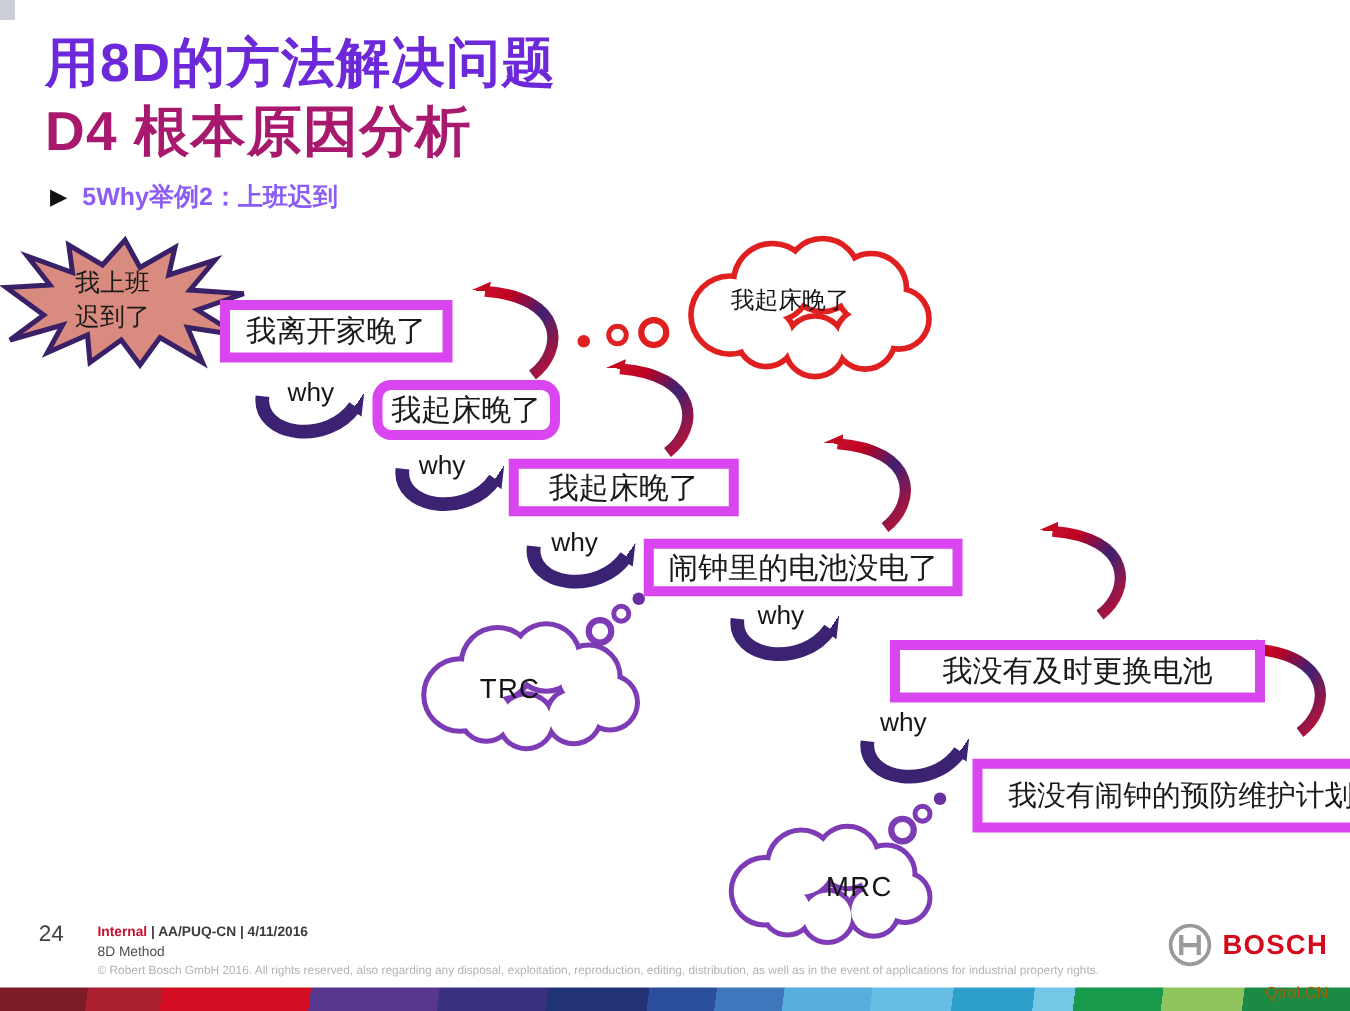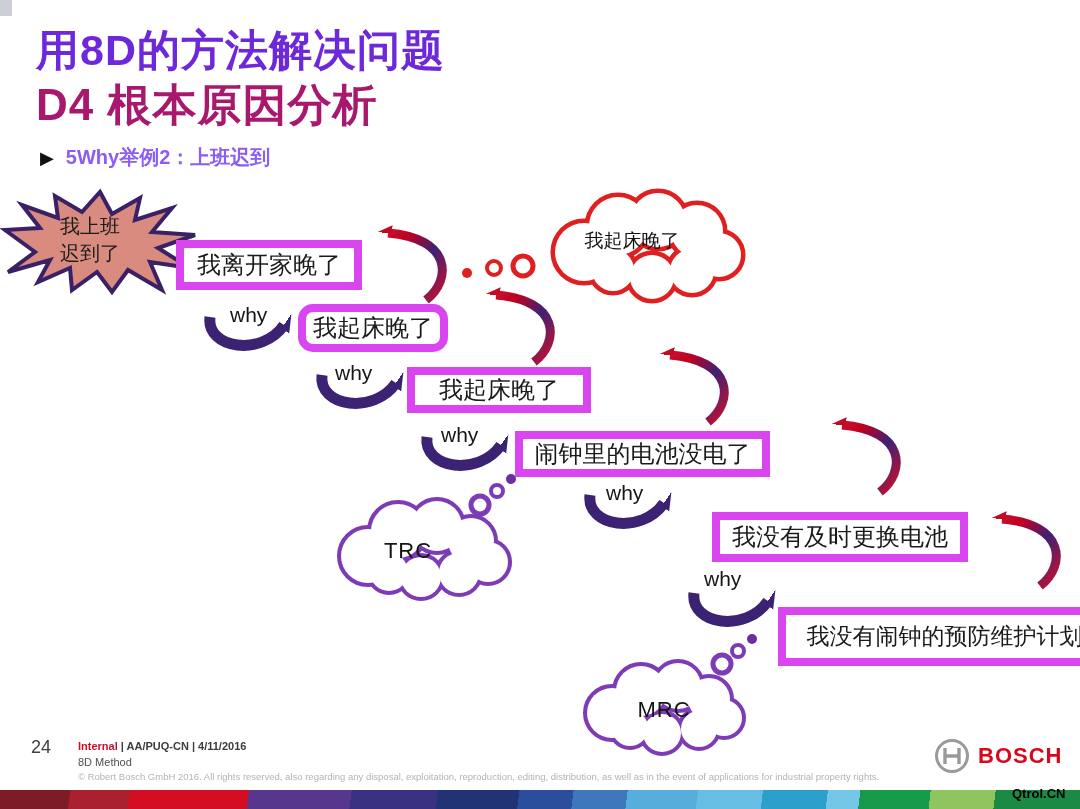--- a/index.html
+++ b/index.html
@@ -50,21 +50,21 @@
       #2B4E9C 48%, #2B4E9C 53%,
       #3E77BC 53%, #3E77BC 58%,
       #56AEDC 58%, #56AEDC 64.5%,
       #66BEE4 64.5%, #66BEE4 70.5%,
       #2D9FCB 70.5%, #2D9FCB 76.5%,
       #74C7E6 76.5%, #74C7E6 79.5%,
       #179A4B 79.5%, #179A4B 86%,
       #8FC45E 86%, #8FC45E 92%,
       #1B8A45 92%, #1B8A45 100%);
   }
-  .watermark{position:absolute;left:1012px;top:786px;font-size:13px;color:#000000;white-space:nowrap;font-weight:bold;}
+  .watermark{position:absolute;left:1012px;top:786px;font-size:13px;color:#a16207;white-space:nowrap;}
 </style>
 </head>
 <body>
 
 <div class="slide">
 
   <div class="corner-artifact"></div>
 
   <div class="title1">用8D的方法解决问题</div>
   <div class="title2">D4 根本原因分析</div>
@@ -191,34 +191,34 @@
 
   <div class="starburst-label">
     <div>我上班</div>
     <div>迟到了</div>
   </div>
 
   <div class="cause-box" style="left:176px;top:240px;width:186px;height:50px;font-size:24px;">我离开家晚了</div>
   <div class="cause-box" style="left:298px;top:304px;width:150px;height:48px;font-size:24px;border-radius:15px;">我起床晚了</div>
   <div class="cause-box" style="left:407px;top:367px;width:184px;height:46px;font-size:24px;">我起床晚了</div>
   <div class="cause-box" style="left:515px;top:431px;width:255px;height:46px;font-size:24px;">闹钟里的电池没电了</div>
-  <div class="cause-box" style="left:712px;top:512px;width:256px;height:50px;font-size:24px;">我没有及时更换电池</div>
+  <div class="cause-box" style="left:712px;top:512px;width:300px;height:50px;font-size:24px;">我没有及时更换电池</div>
   <div class="cause-box" style="left:778px;top:607px;width:333px;height:59px;font-size:23px;line-height:27px;padding:0 20px;">我没有闹钟的预防维护计划</div>
 
   <div class="why-label" style="left:230px;top:303px;">why</div>
   <div class="why-label" style="left:335px;top:361px;">why</div>
   <div class="why-label" style="left:441px;top:423px;">why</div>
   <div class="why-label" style="left:606px;top:481px;">why</div>
   <div class="why-label" style="left:704px;top:567px;">why</div>
 
   <div class="cloud-label serif" style="left:552px;top:228px;width:160px;">
     <div>我起床晚了</div>
   </div>
   <div class="cloud-label sans" style="left:358px;top:538px;width:100px;">TRC</div>
-  <div class="cloud-label sans" style="left:614px;top:697px;width:100px;">MRC</div>
+  <div class="cloud-label sans" style="left:614px;top:697px;width:100px;text-align:right;">MRC</div>
 
   <div class="page-number">24</div>
   <div class="footer-meta">
     <span class="classification">Internal</span>
     <span>| AA/PUQ-CN | 4/11/2016</span>
   </div>
   <div class="footer-subtitle">8D Method</div>
   <div class="footer-copyright">© Robert Bosch GmbH 2016. All rights reserved, also regarding any disposal, exploitation, reproduction, editing, distribution, as well as in the event of applications for industrial property rights.</div>
 
   <div class="bosch-logo">

